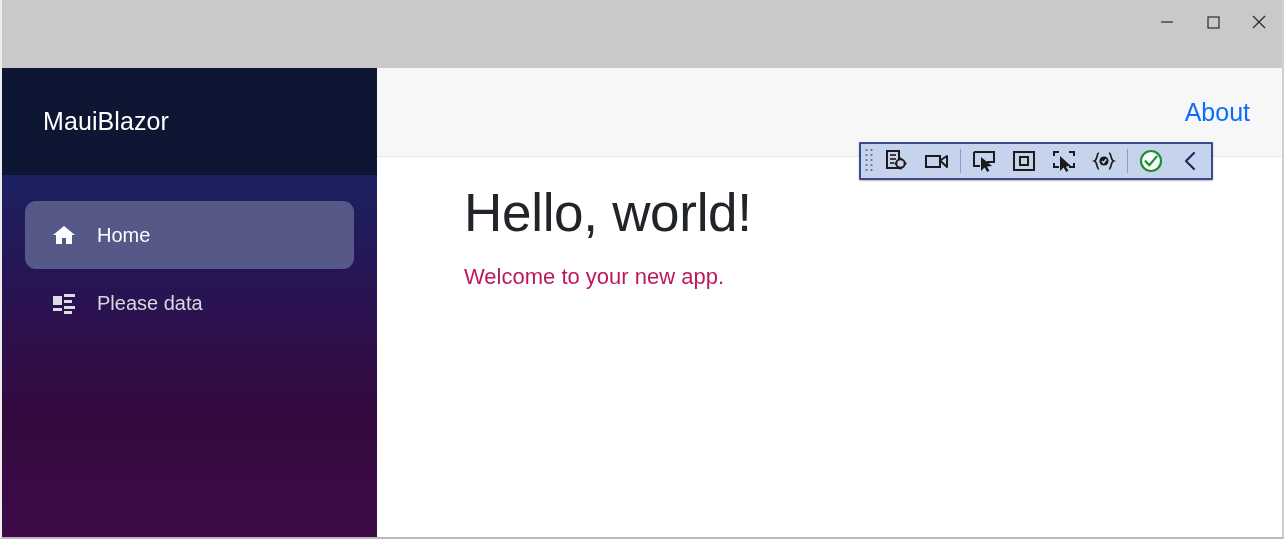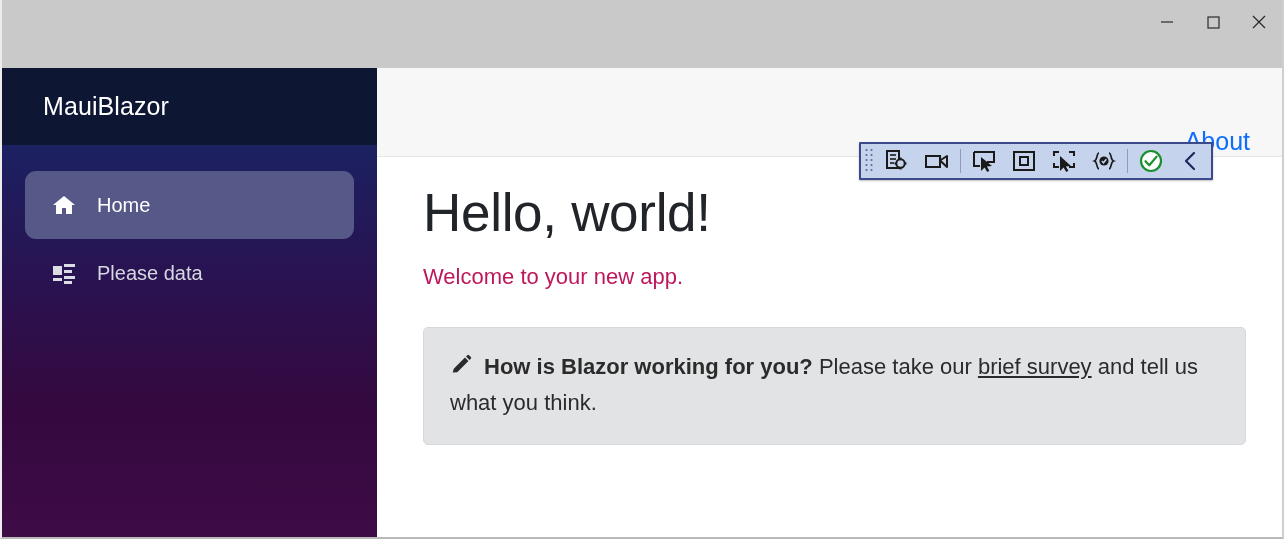--- a/index.html
+++ b/index.html
@@ -39,21 +39,21 @@
     width: 1280px; height: 469px;
     display: flex;
   }
 
   
   .sidebar {
     width: 375px; height: 100%;
     display: flex; flex-direction: column;
   }
   .brand {
-    height: 77px; width: 100%;
+    height: 107px; width: 100%;
     background: #0d1633;
     display: flex; align-items: center;
     padding-left: 41px;
   }
   .brand-title {
     color: #ffffff;
     font-size: 25px;
     font-weight: 400;
     letter-spacing: .1px;
   }
@@ -87,31 +87,32 @@
   
   .main {
     flex: 1; height: 100%;
     background: #ffffff;
     position: relative;
   }
   .topbar {
     height: 89px; width: 100%;
     background: #f7f7f7;
     border-bottom: 1px solid #e6e6e6;
-    display: flex; align-items: flex-end; justify-content: flex-end;
+    display: flex; align-items: center; justify-content: flex-end;
     padding-right: 32px;
   }
   .about-link {
     color: #0d6efd;
     font-size: 25px;
     text-decoration: none;
     cursor: pointer;
   }
   .content {
-    padding: 27px 36px 0 46px;
+    padding: 27px 36px 0 67px;
+    margin-left: 20px;
   }
   .page-title {
     font-size: 53px;
     font-weight: 400;
     color: #212529;
     line-height: 1.1;
     letter-spacing: -0.3px;
   }
   .page-sub {
     margin-top: 22px;
@@ -222,27 +223,20 @@
     <div class="main">
 
       <div class="topbar">
         <a class="about-link">About</a>
       </div>
 
       <div class="content">
         <h1 class="page-title">Hello, world!</h1>
         <p class="page-sub">Welcome to your new app.</p>
 
-        <div class="survey-box">
-          <span class="pencil">
-            <svg width="22" height="22" viewBox="0 0 24 24" fill="#2b2b2b">
-              <path d="M3 20.2 L4.1 16.1 L16.3 3.9 L20.1 7.7 L7.9 19.9 Z M17.5 2.7 L18.9 1.3 a1.3 1.3 0 0 1 1.9 0 l1.9 1.9 a1.3 1.3 0 0 1 0 1.9 l-1.4 1.4 Z"></path>
-            </svg>
-          </span><span class="survey-strong">How is Blazor working for you?</span><span> Please take our </span><a class="survey-link">brief survey</a><span> and tell us what you think.</span>
-        </div>
       </div>
 
       <div class="devtoolbar">
 
         <div class="dt-grip">
           <svg width="10" height="28" viewBox="0 0 10 28" fill="#5a6a9a">
             <circle cx="2.5" cy="3" r="1.1"></circle>
               <circle cx="7.5" cy="3" r="1.1"></circle>
             <circle cx="2.5" cy="8" r="1.1"></circle>
               <circle cx="7.5" cy="8" r="1.1"></circle>

